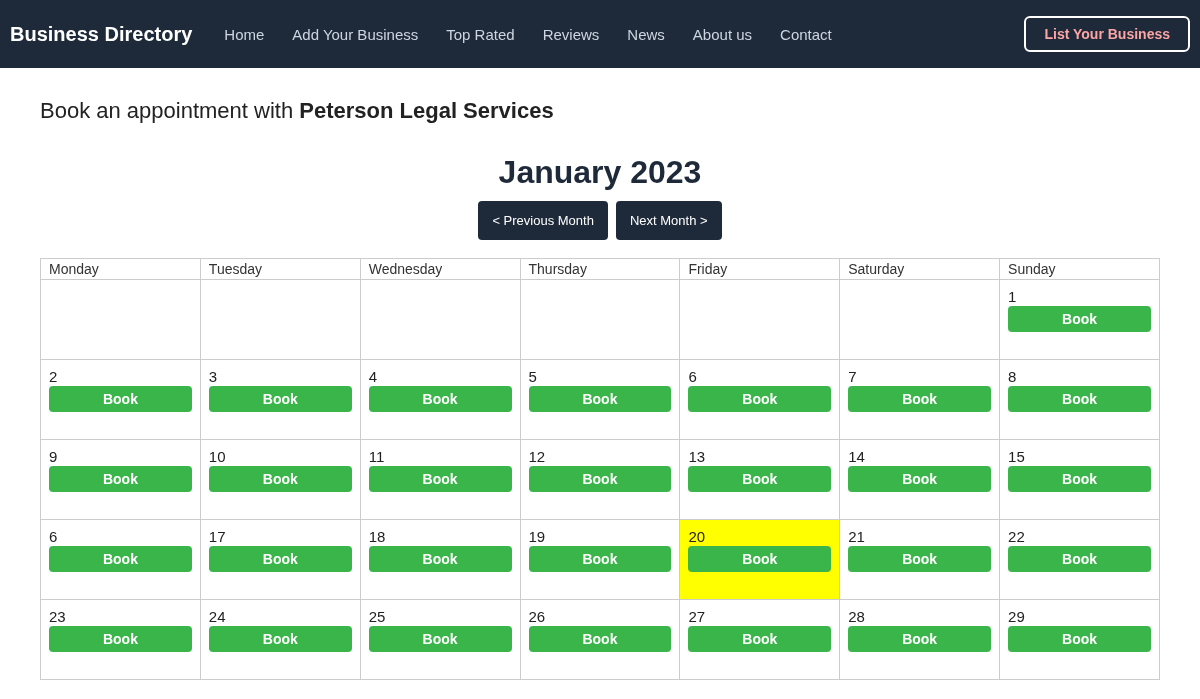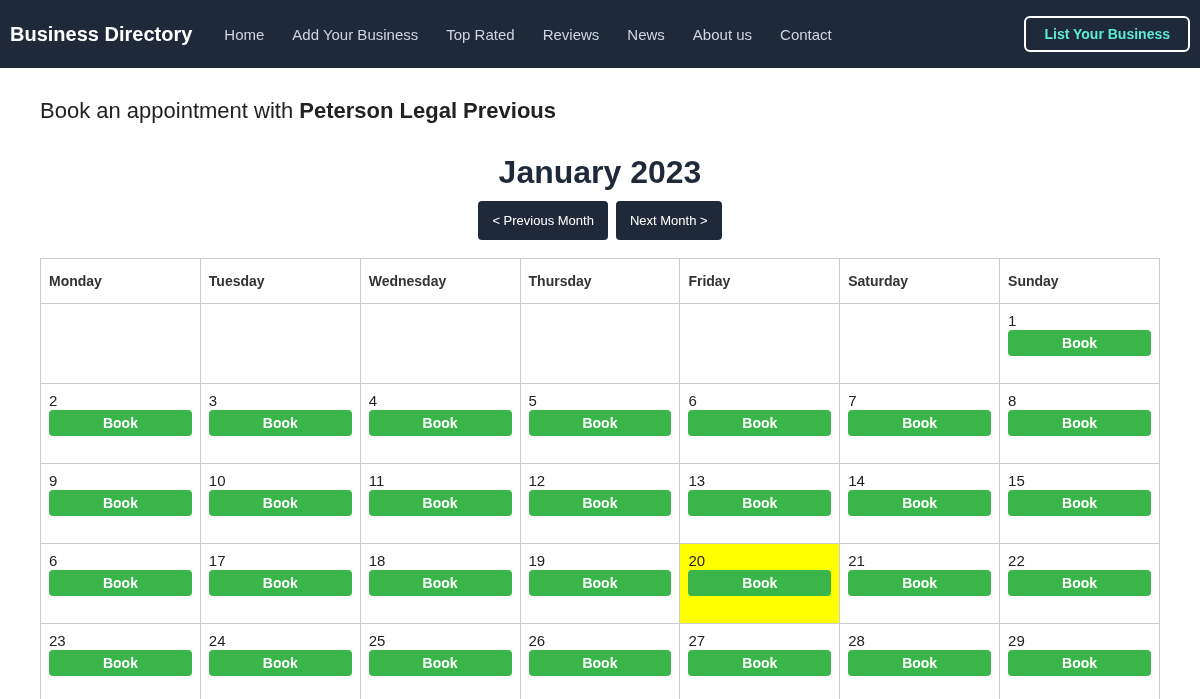--- a/index.html
+++ b/index.html
@@ -26,21 +26,21 @@
       gap: 28px;
       flex: 1;
     }
     .nav-links a {
       color: #cdd6e0;
       text-decoration: none;
       font-size: 15px;
     }
     .nav-cta {
       background: #1e2a3a;
-      color: #5eead4;
+      color: #fca5a5;
       border: 2px solid #fff;
       border-radius: 6px;
       padding: 8px 18px;
       font-size: 14px;
       font-weight: 600;
       cursor: pointer;
       white-space: nowrap;
     }
 
     
@@ -86,23 +86,23 @@
     }
 
     
     .cal-table {
       width: 100%;
       border-collapse: collapse;
       table-layout: fixed;
     }
     .cal-table th {
       border: 1px solid #ccc;
-      padding: 14px 8px;
+      padding: 2px 8px;
       font-size: 14px;
-      font-weight: 700;
+      font-weight: 400;
       text-align: left;
       background: #fff;
       color: #333;
     }
     .cal-table td {
       border: 1px solid #ccc;
       vertical-align: top;
       padding: 8px;
       height: 80px;
       position: relative;
@@ -146,21 +146,21 @@
       <a href="#">News</a>
       <a href="#">About us</a>
       <a href="#">Contact</a>
     </div>
   <button class="nav-cta">List Your Business</button>
 </nav>
 
 <div class="page-content">
 
   <h1 class="page-title">
-    <span>Book an appointment with </span><strong>Peterson Legal Previous</strong>
+    <span>Book an appointment with </span><strong>Peterson Legal Services</strong>
   </h1>
 
   <div class="cal-header">
     <div class="cal-month-title">January 2023</div>
     <div class="cal-nav">
       <button class="cal-nav-btn">&lt; Previous Month</button>
       <button class="cal-nav-btn">Next Month &gt;</button>
     </div>
   </div>
 

